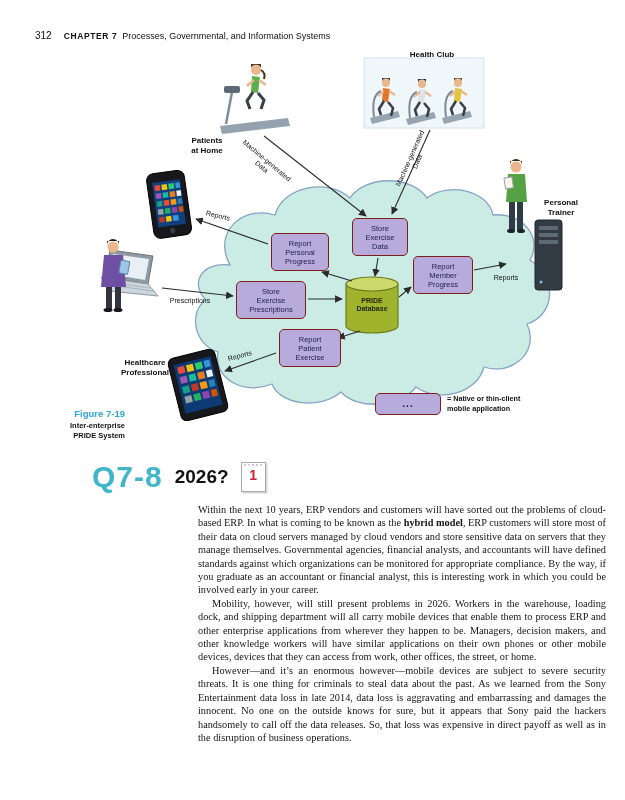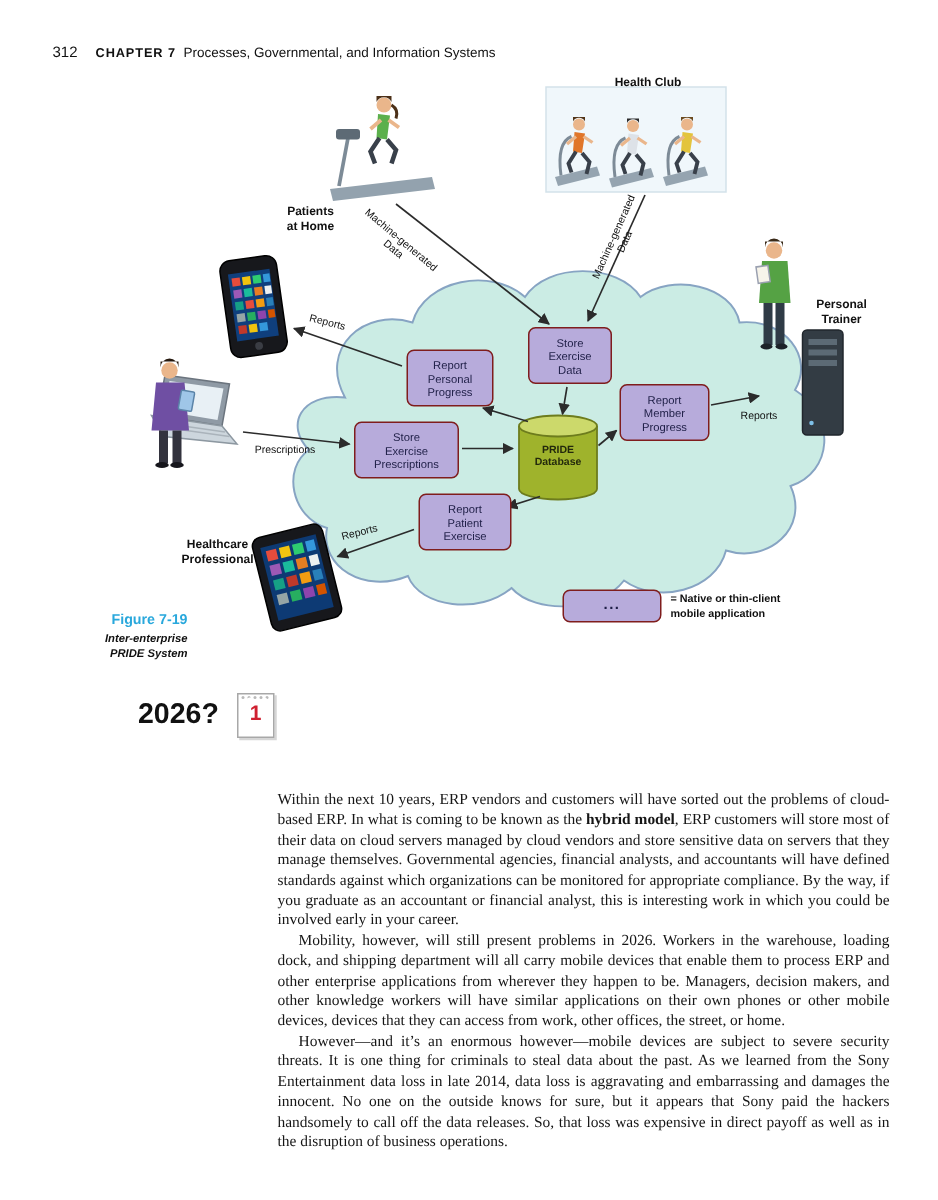--- a/index.html
+++ b/index.html
@@ -26,21 +26,21 @@
     position:absolute; display:flex; align-items:center; justify-content:center; text-align:center;
     font-size:7px; font-weight:bold; line-height:1.2; color:#23290c; white-space:pre-line;
   }
   .flabel { position:absolute; color:#111; white-space:pre-line; text-align:center; }
   .actor { font-weight:bold; font-size:8px; line-height:1.2; }
   .edge { font-size:7px; line-height:1.15; }
   .legend-text { position:absolute; font-size:7.2px; line-height:1.35; color:#111; white-space:pre-line; text-align:left; }
 
   
   #figcap-label { color:#29a8dc; font-weight:bold; font-size:9.5px; }
-  #figcap-title { color:#111; font-weight:bold; font-size:7.5px; line-height:1.3; margin-top:2px;font-style:italic; }
+  #figcap-title { color:#111; font-weight:bold; font-size:7.5px; line-height:1.3; margin-top:2px; }
 
   
   #qrow { display:flex; align-items:center; gap:12px; }
   #qlabel { font-size:30px; font-weight:bold; color:#3fb6c9; letter-spacing:1px; line-height:1; }
   #qtitle { font-size:19px; font-weight:bold; color:#111; }
   #cal { width:25px; height:30px; border:1px solid #a8a8a8; background:#fff; box-shadow:1.5px 1.5px 0 #d6d6d6; }
   #cal-top { height:7px; background:#cf2030; position:relative; }
   #cal-top i { position:absolute; top:2px; width:3px; height:3px; border-radius:50%; background:#fff; }
   #cal-dots { height:4px; display:flex; justify-content:center; gap:2px; padding-top:1px; }
   #cal-dots i { width:2px; height:2px; background:#b9b9b9; border-radius:50%; }
@@ -278,33 +278,34 @@
   <div class="legend-text prelines" style="left:447px; top:394px; width:110px;font-weight:bold;">= Native or thin-client
 mobile application</div>
 
   <div class="abs" style="left:35px; top:408px; width:90px;text-align:right;">
     <div id="figcap-label">Figure 7-19</div>
     <div id="figcap-title" class="prelines">Inter-enterprise
 PRIDE System</div>
   </div>
 
   <div class="abs" id="qrow" style="left:92px; top:462px;">
+    <span id="qlabel">Q7-8</span>
     <span id="qtitle">2026?</span>
     <span id="cal">
       <span id="cal-top"><i style="left:6px;"></i><i style="left:16px;"></i></span>
       <span id="cal-dots" style="display:flex;">
           <i></i>
           <i></i>
           <i></i>
           <i></i>
           <i></i>
         </span>
       <span id="cal-day" style="display:block;">1</span>
     </span>
   </div>
 
-  <div class="abs" id="bodytext" style="left:185px; top:503px; width:408px;margin-top:24px;">
+  <div class="abs" id="bodytext" style="left:198px; top:503px; width:408px;">
     <p><span>Within the next 10 years, ERP vendors and customers will have sorted out the problems of cloud-based ERP. In what is coming to be known as the </span><strong>hybrid model</strong><span>, ERP customers will store most of their data on cloud servers managed by cloud vendors and store sensitive data on servers that they manage themselves. Governmental agencies, financial analysts, and accountants will have defined standards against which organizations can be monitored for appropriate compliance. By the way, if you graduate as an accountant or financial analyst, this is interesting work in which you could be involved early in your career.</span></p>
     <p>Mobility, however, will still present problems in 2026. Workers in the warehouse, loading dock, and shipping department will all carry mobile devices that enable them to process ERP and other enterprise applications from wherever they happen to be. Managers, decision makers, and other knowledge workers will have similar applications on their own phones or other mobile devices, devices that they can access from work, other offices, the street, or home.</p>
     <p>However—and it’s an enormous however—mobile devices are subject to severe security threats. It is one thing for criminals to steal data about the past. As we learned from the Sony Entertainment data loss in late 2014, data loss is aggravating and embarrassing and damages the innocent. No one on the outside knows for sure, but it appears that Sony paid the hackers handsomely to call off the data releases. So, that loss was expensive in direct payoff as well as in the disruption of business operations.</p>
   </div>
 
 </div>
 
 </body></html>

